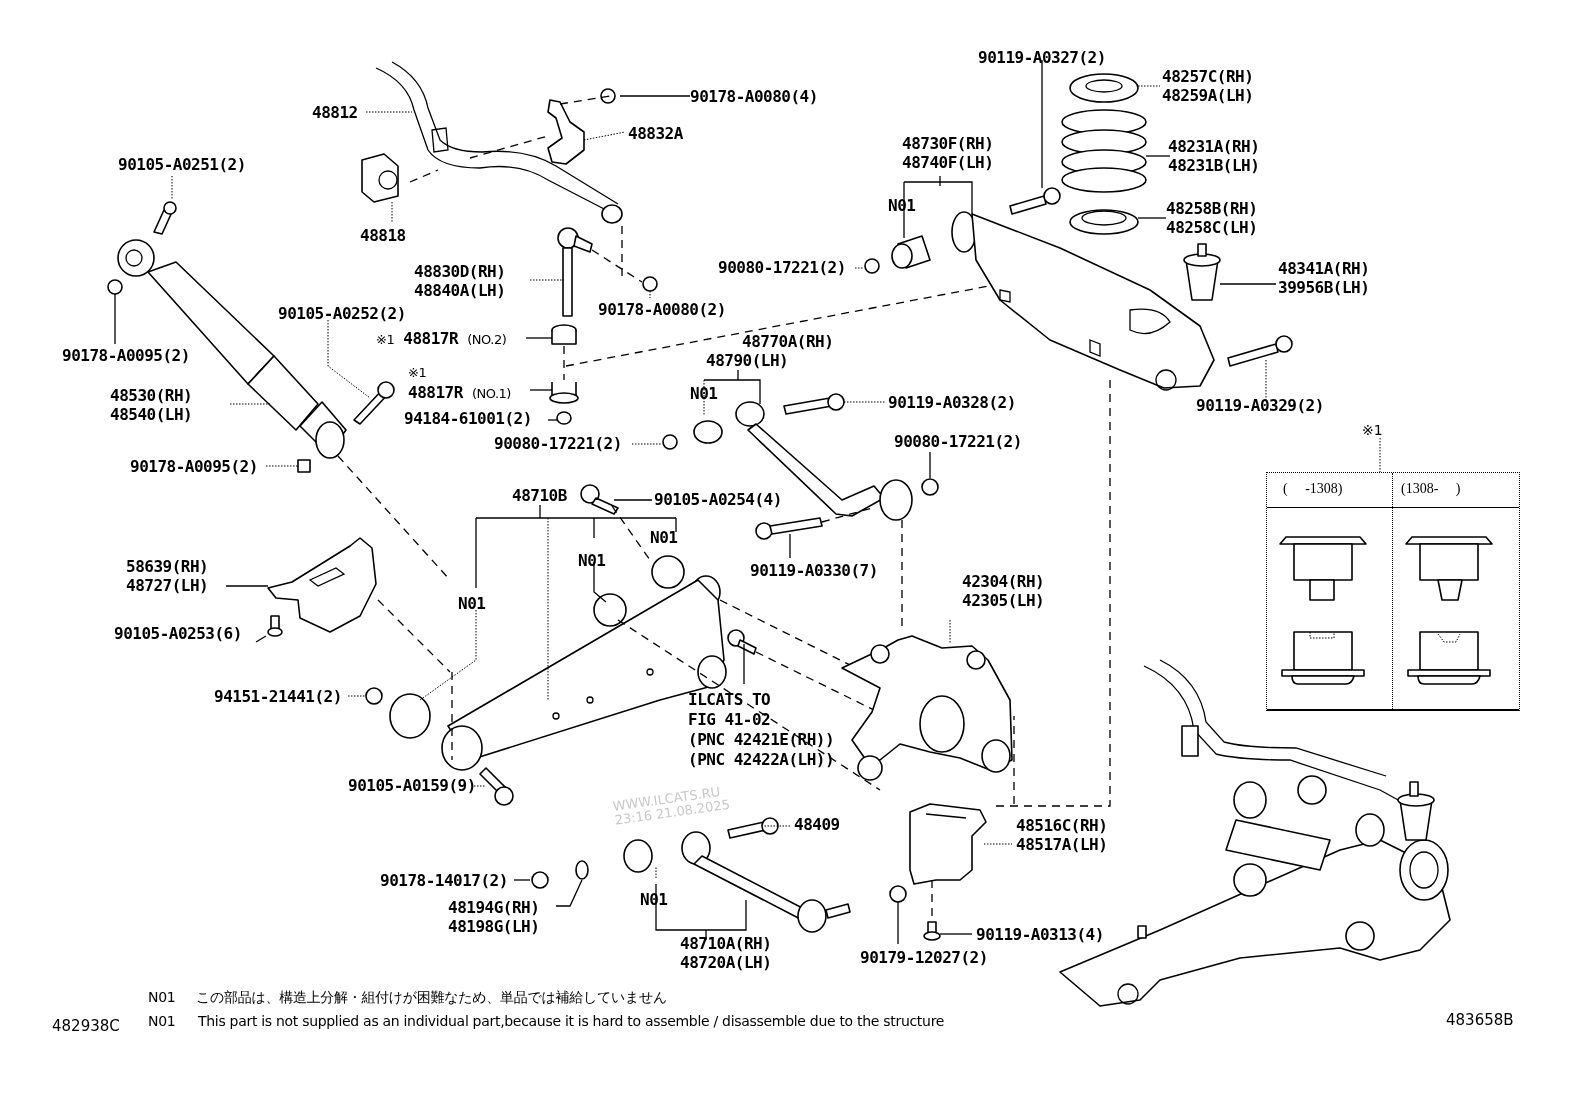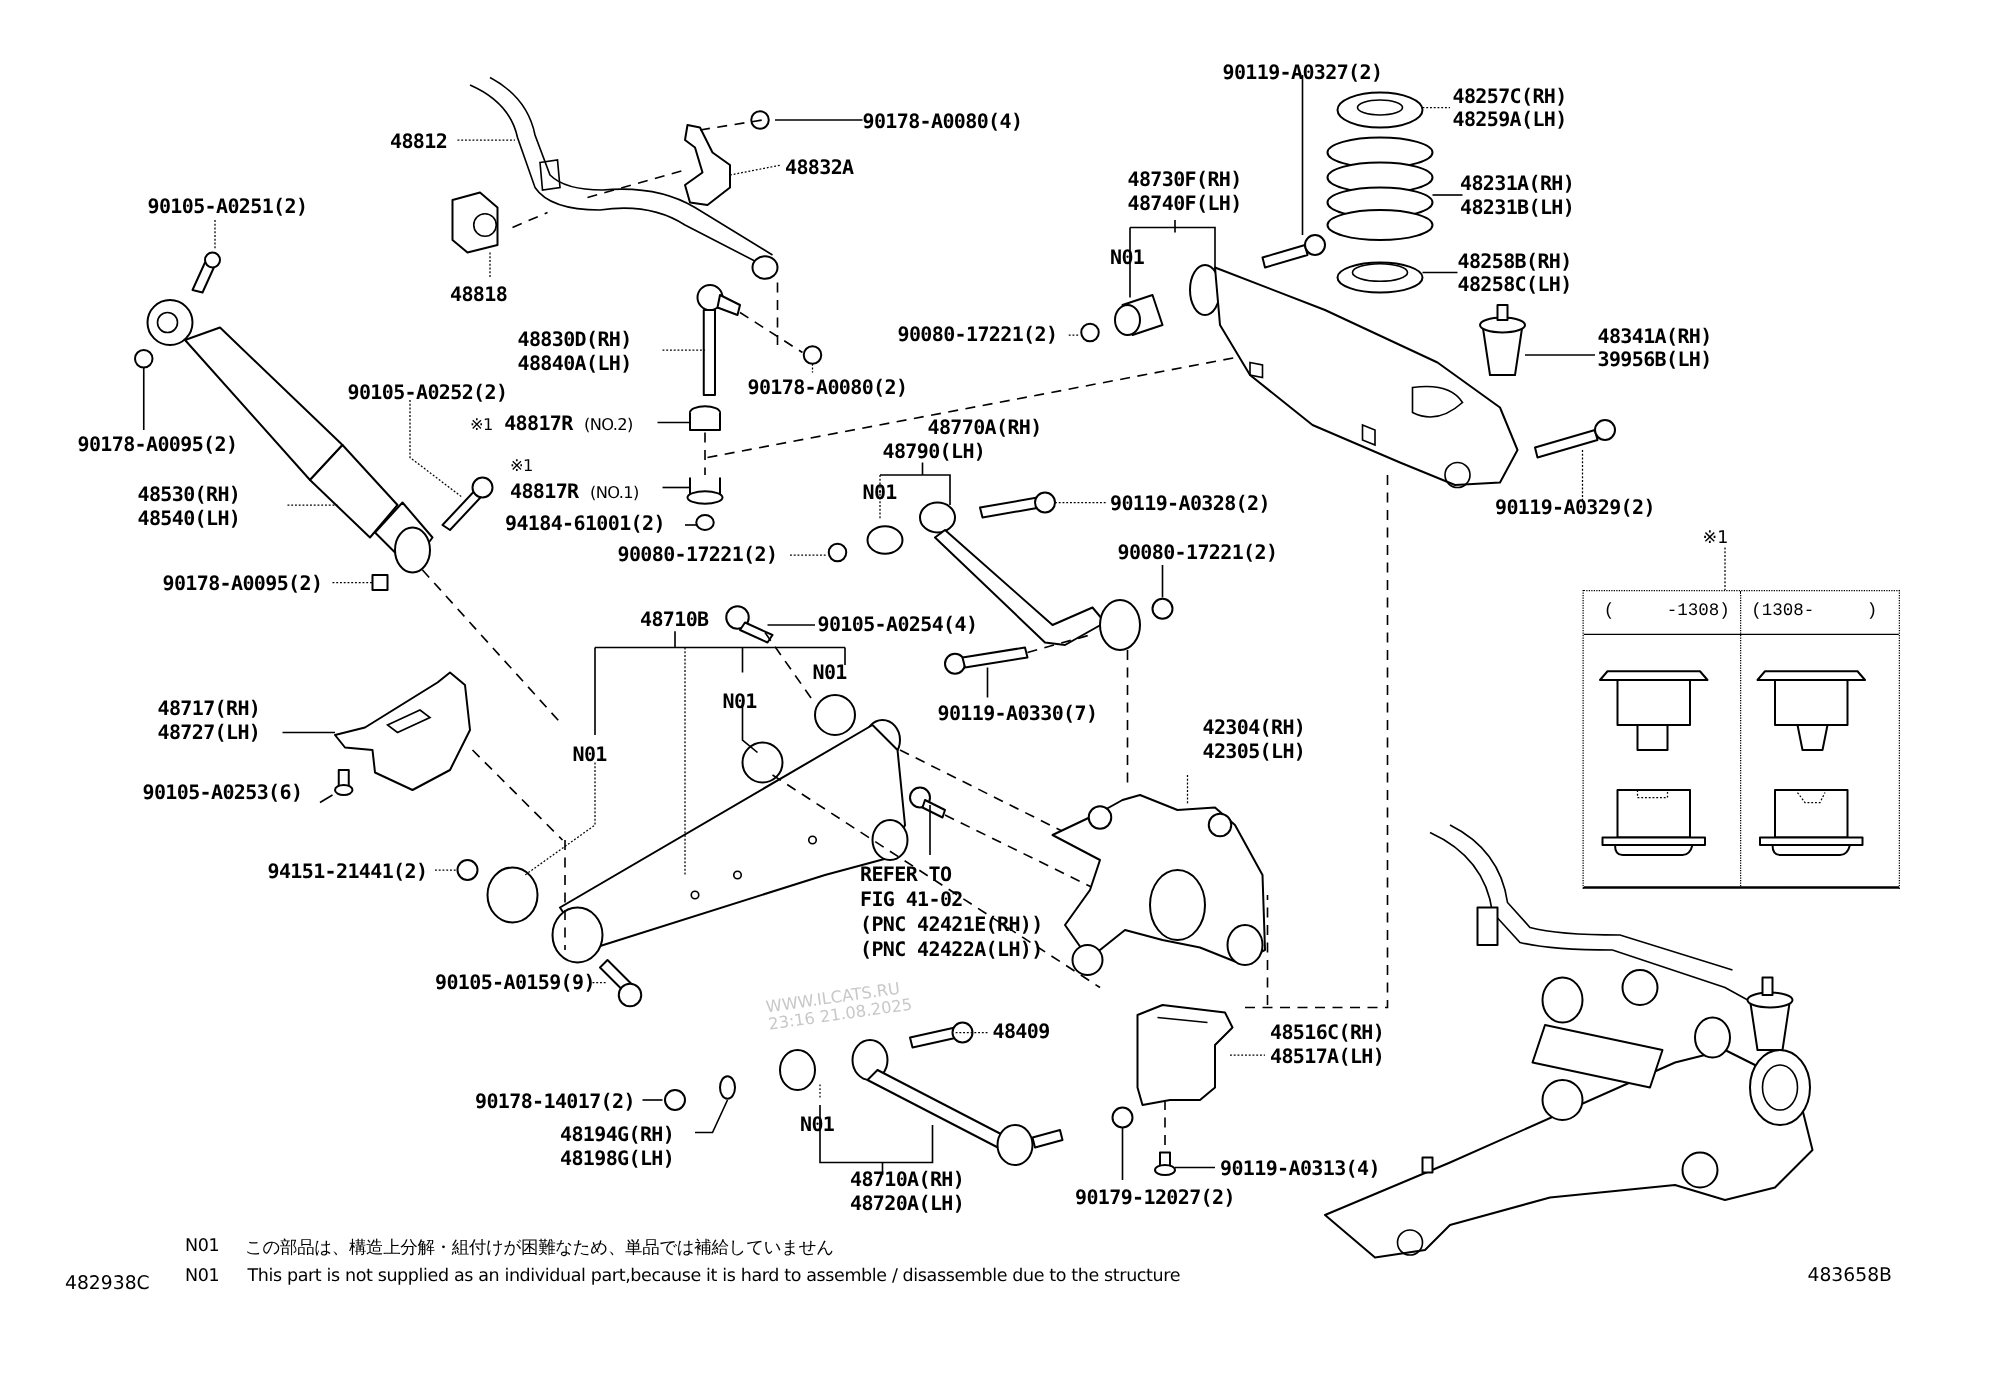--- a/index.html
+++ b/index.html
@@ -16,21 +16,21 @@
   .lbl .sub { font-weight: normal; font-family: "DejaVu Sans", sans-serif; font-size: 13px; }
   .note { position: absolute; font-family: "DejaVu Sans", sans-serif; font-size: 14px;
           white-space: pre; letter-spacing: -0.3px; }
   .code { position: absolute; font-family: "DejaVu Sans", sans-serif; font-size: 15px; white-space: pre; }
   .wm { position: absolute; font-family: "DejaVu Sans", sans-serif; font-size: 13px; color: #c8c8c8;
         line-height: 14px; transform: rotate(-8deg); transform-origin: left top; white-space: pre; }
   .inset { position: absolute; left: 1266px; top: 472px; width: 252px; height: 236px;
            border: 1px dotted #000; border-bottom: 2px solid #000; }
   .inset .hdr { position: absolute; left: 0; top: 0; width: 100%; height: 34px; border-bottom: 1px solid #000; }
   .inset .divider { position: absolute; left: 125px; top: 0; width: 0; height: 100%; border-left: 1px dotted #000; }
-  .inset .cell { position: absolute; top: 8px; font-family: Liberation Mono, monospace; font-size: 14px; white-space: pre; }
+  .inset .cell { position: absolute; top: 8px; font-family: Liberation Serif, serif; font-size: 14px; white-space: pre; }
 </style>
 </head>
 <body>
 
 <svg id="art" viewBox="0 0 1592 1099" xmlns="http://www.w3.org/2000/svg">
 
   <g>
     <path class="l" d="M376 68 Q408 82 414 110 L428 150 Q440 168 480 168 Q520 162 548 180 L610 212"></path>
     <path class="l" d="M392 62 Q422 78 428 108 L440 140 Q452 152 482 152 Q526 148 556 166 L618 204"></path>
     <ellipse class="p" cx="612" cy="214" rx="10" ry="9"></ellipse>
@@ -369,27 +369,27 @@
 <div class="lbl" style="left:888px;top:393px">90119-A0328(2)</div>
 <div class="lbl" style="left:894px;top:432px">90080-17221(2)</div>
 <div class="lbl" style="left:750px;top:561px">90119-A0330(7)</div>
 
 <div class="lbl" style="left:512px;top:486px">48710B</div>
 <div class="lbl" style="left:654px;top:490px">90105-A0254(4)</div>
 <div class="lbl" style="left:650px;top:528px">N01</div>
 <div class="lbl" style="left:578px;top:551px">N01</div>
 <div class="lbl" style="left:458px;top:594px">N01</div>
 
-<div class="lbl" style="left:126px;top:557px">48717(RH)</div>
+<div class="lbl" style="left:126px;top:557px">58639(RH)</div>
 <div class="lbl" style="left:126px;top:576px">48727(LH)</div>
 <div class="lbl" style="left:114px;top:624px">90105-A0253(6)</div>
 <div class="lbl" style="left:214px;top:687px">94151-21441(2)</div>
 <div class="lbl" style="left:348px;top:776px">90105-A0159(9)</div>
 
-<div class="lbl" style="left:688px;top:690px">REFER TO</div>
+<div class="lbl" style="left:688px;top:690px">ILCATS TO</div>
 <div class="lbl" style="left:688px;top:710px">FIG 41-02</div>
 <div class="lbl" style="left:688px;top:730px">(PNC 42421E(RH))</div>
 <div class="lbl" style="left:688px;top:750px">(PNC 42422A(LH))</div>
 
 <div class="lbl" style="left:962px;top:572px">42304(RH)</div>
 <div class="lbl" style="left:962px;top:591px">42305(LH)</div>
 
 <div class="lbl" style="left:794px;top:815px">48409</div>
 <div class="lbl" style="left:380px;top:871px">90178-14017(2)</div>
 <div class="lbl" style="left:448px;top:898px">48194G(RH)</div>

